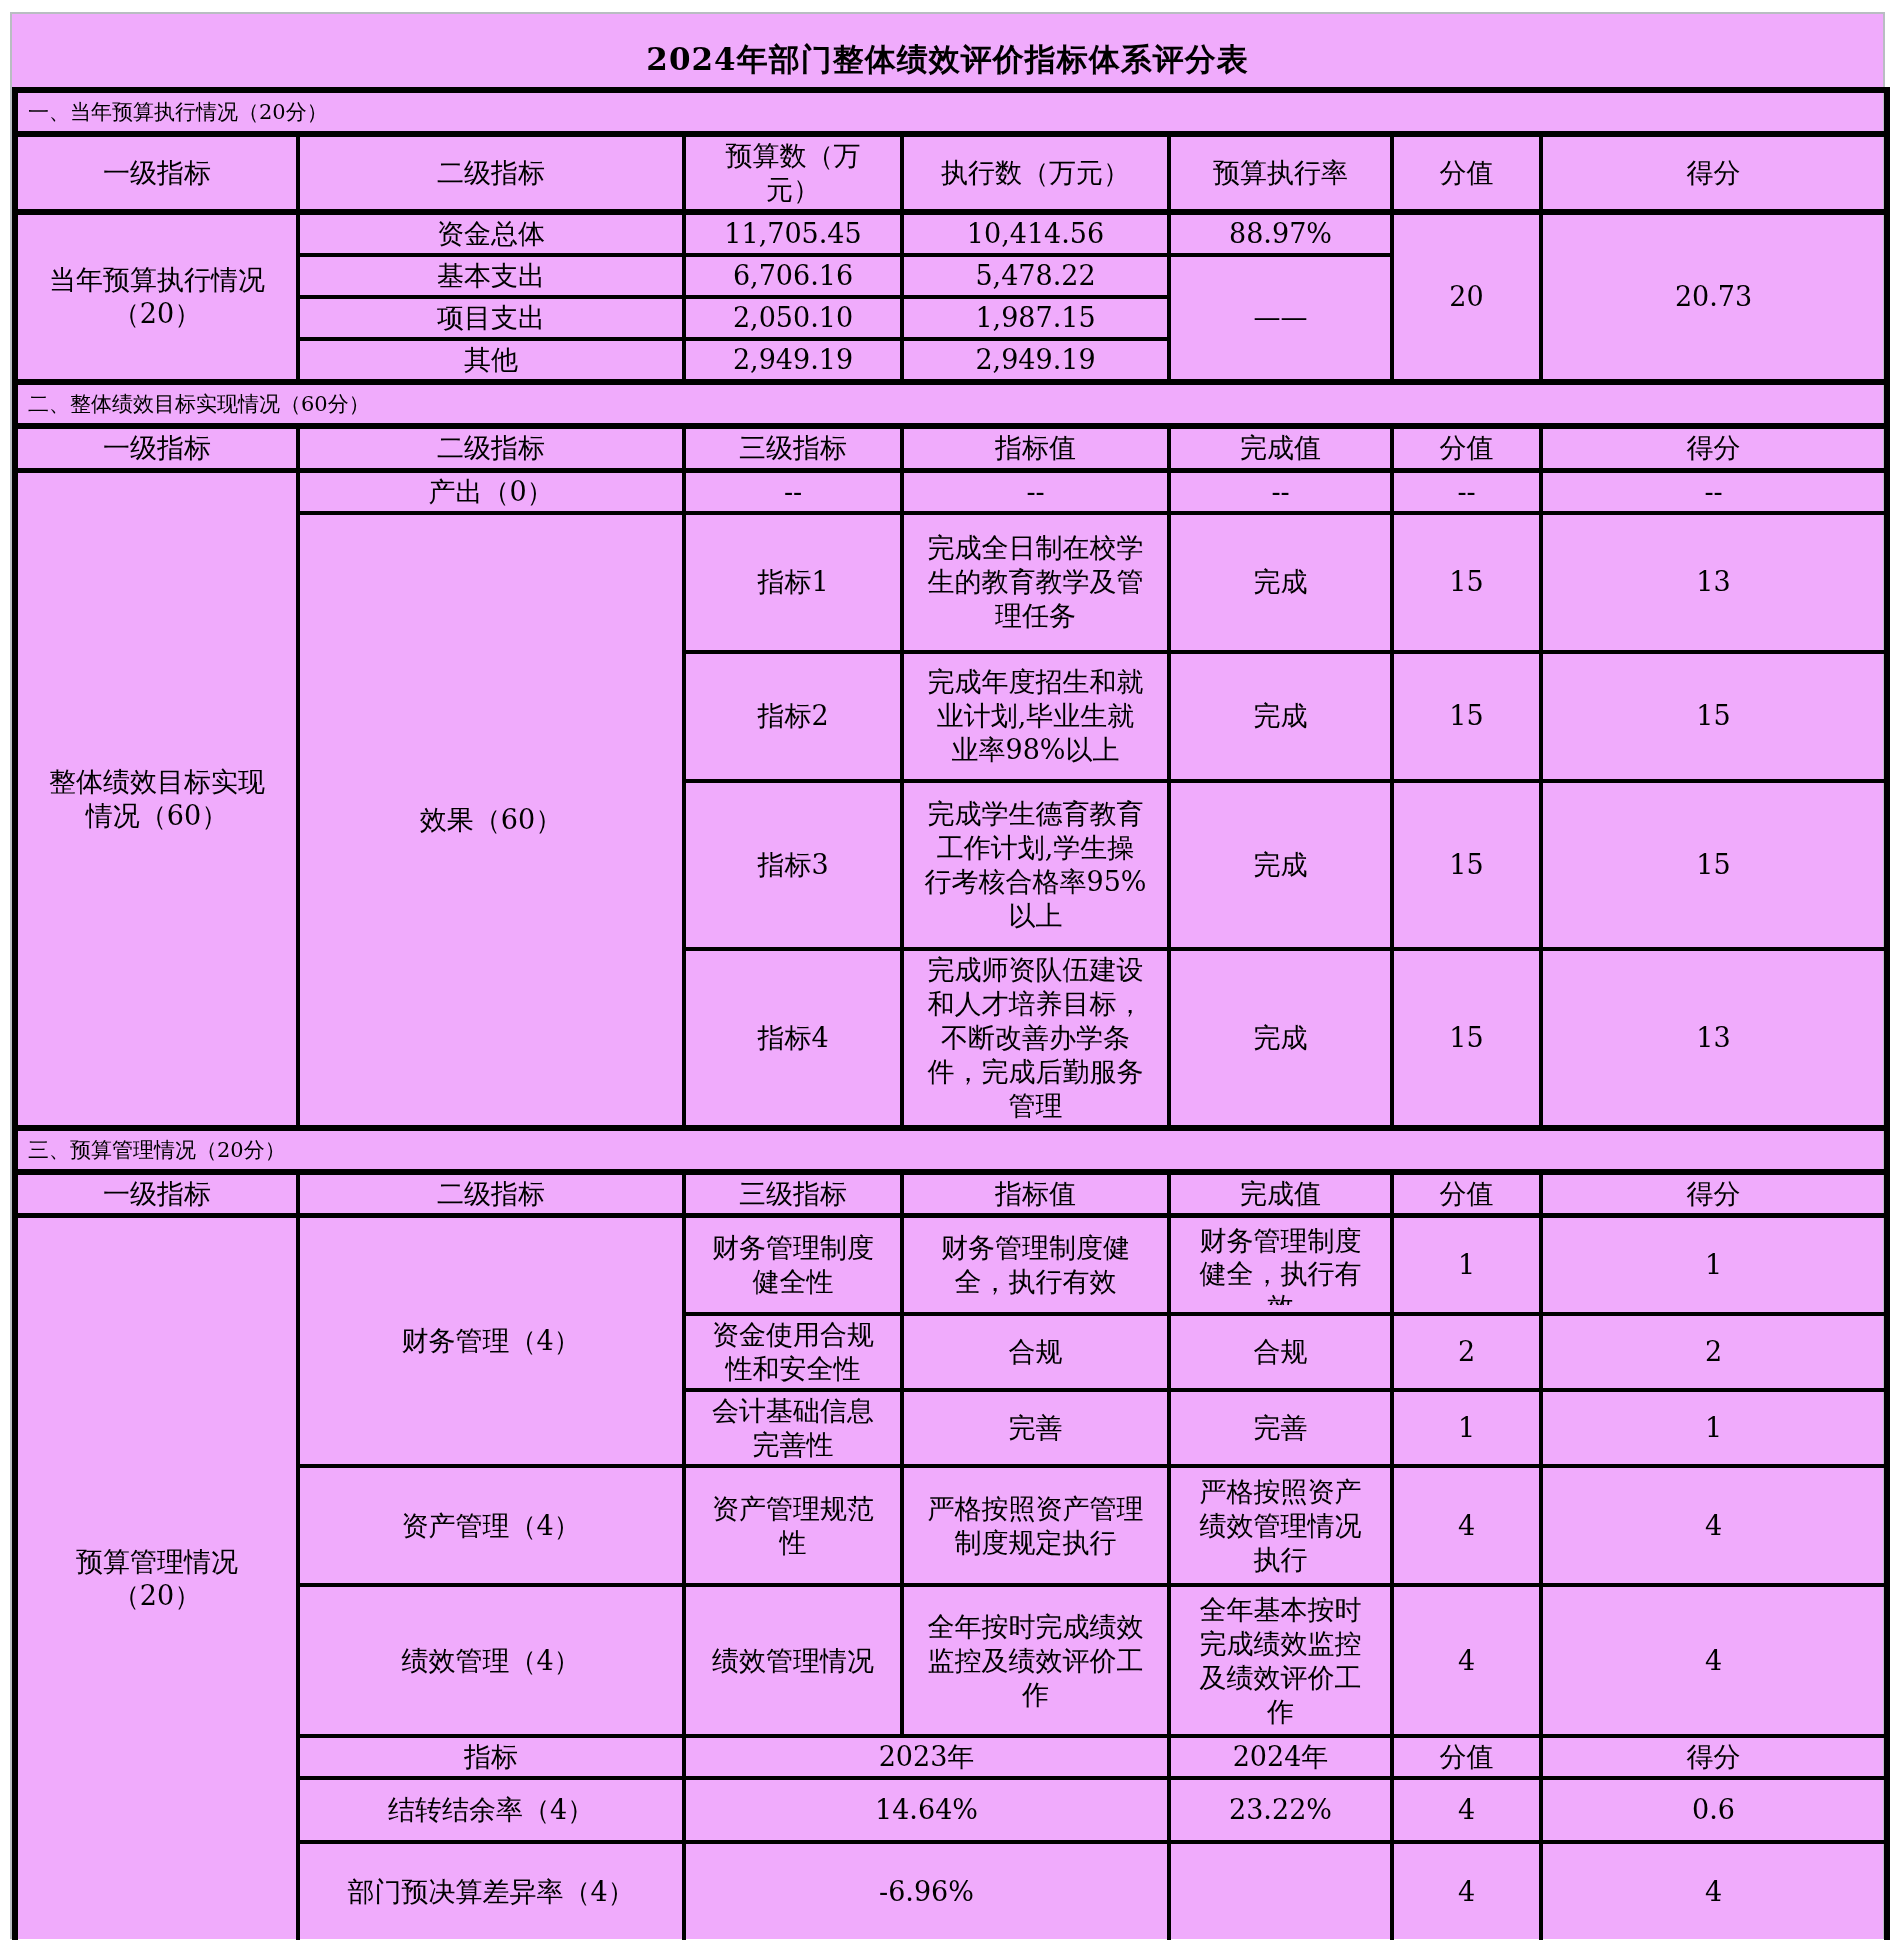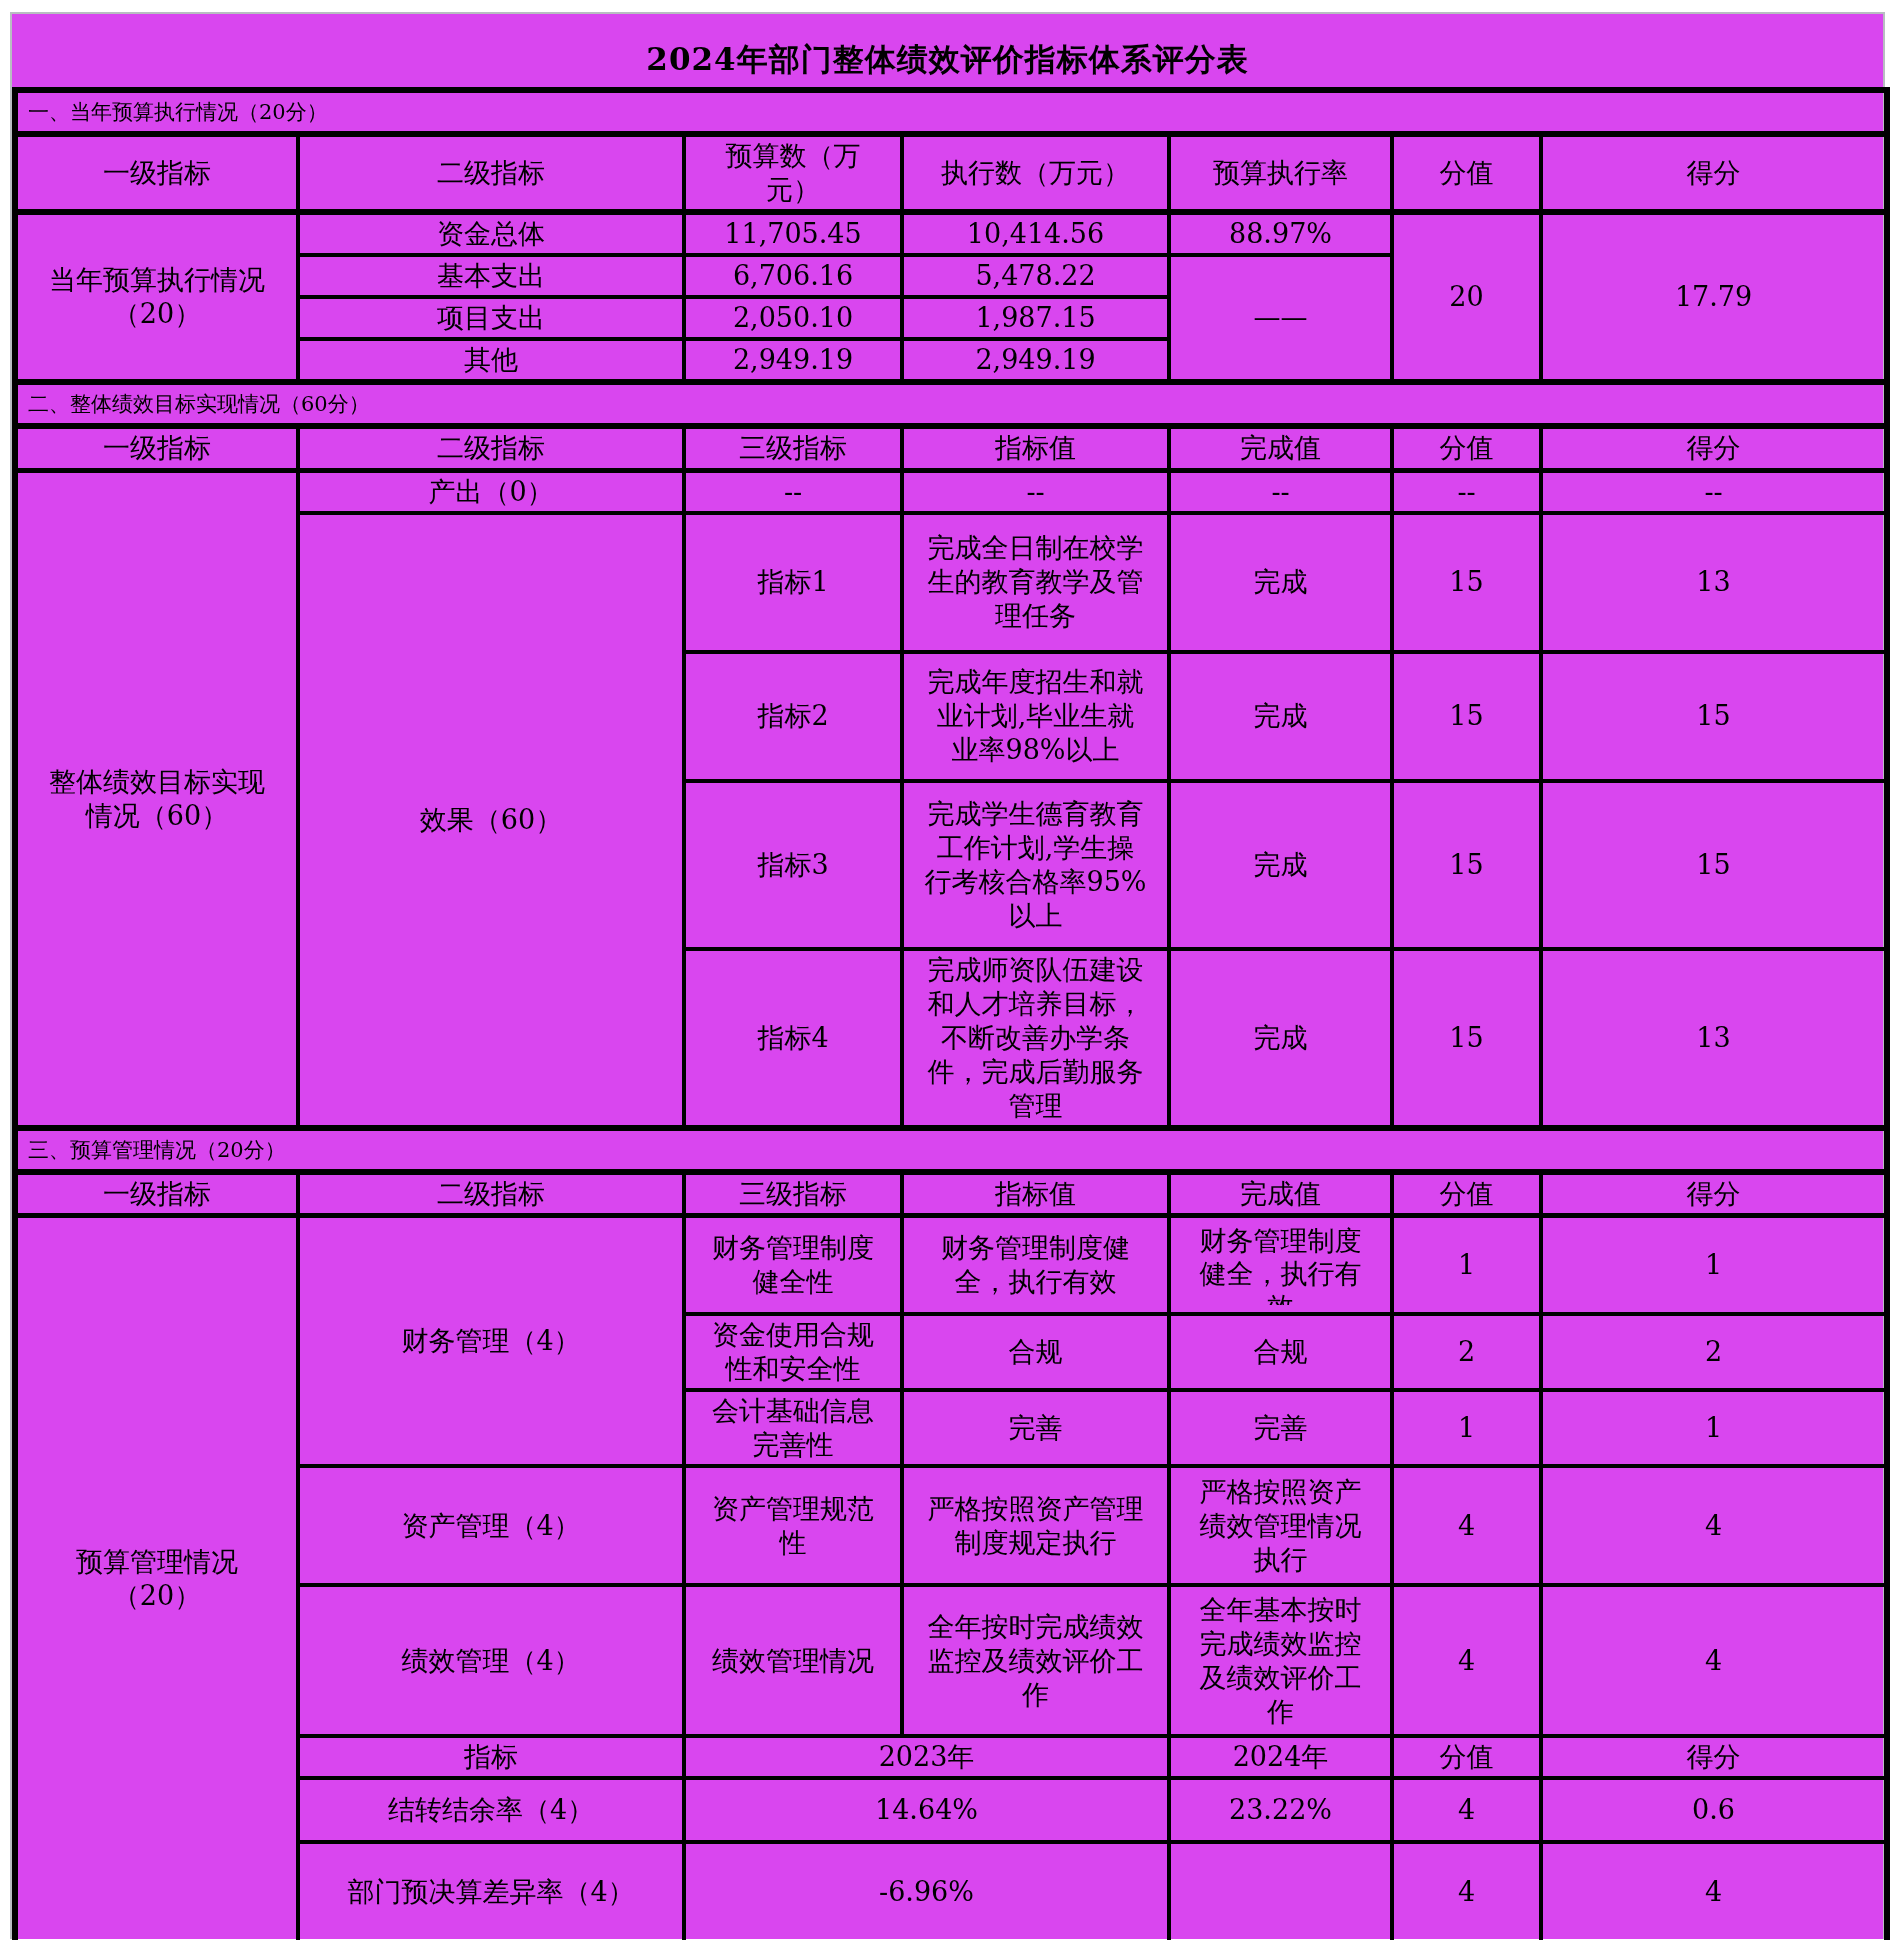--- a/index.html
+++ b/index.html
@@ -3,21 +3,21 @@
 <meta charset="utf-8">
 <style>
   html,body { margin:0; padding:0; }
   body {
     width:1895px; height:1940px; background:#ffffff; color:#000;
     font-family:"DejaVu Serif","Liberation Serif",serif;
     position:relative; overflow:hidden;
   }
   .page {
     position:absolute; left:10px; top:12px; width:1875px; height:1927px;
-    box-sizing:border-box; background:#d946ef;
+    box-sizing:border-box; background:#f0abfc;
     border-top:2px solid #b9bdc2; border-left:2px solid #b9bdc2; border-right:2px solid #b9bdc2;
   }
   .title-band {
     height:73px; display:flex; align-items:flex-end; justify-content:center;
     padding-bottom:6px; box-sizing:border-box;
   }
   .title { font-size:31px; font-weight:700; letter-spacing:1px; }
   table.score {
     border-collapse:collapse; table-layout:fixed; width:1871px;
     border:6px solid #000;
@@ -96,21 +96,21 @@
       <td>得分</td>
     </tr>
     <tr class="rh39">
       <td rowspan="4">当年预算执行情况
 （20）</td>
       <td>资金总体</td>
       <td>11,705.45</td>
       <td>10,414.56</td>
       <td>88.97%</td>
       <td rowspan="4">20</td>
-      <td rowspan="4">17.79</td>
+      <td rowspan="4">20.73</td>
     </tr>
     <tr class="rh39">
       <td>基本支出</td>
       <td>6,706.16</td>
       <td>5,478.22</td>
       <td rowspan="3">——</td>
     </tr>
     <tr class="rh39">
       <td>项目支出</td>
       <td>2,050.10</td>

